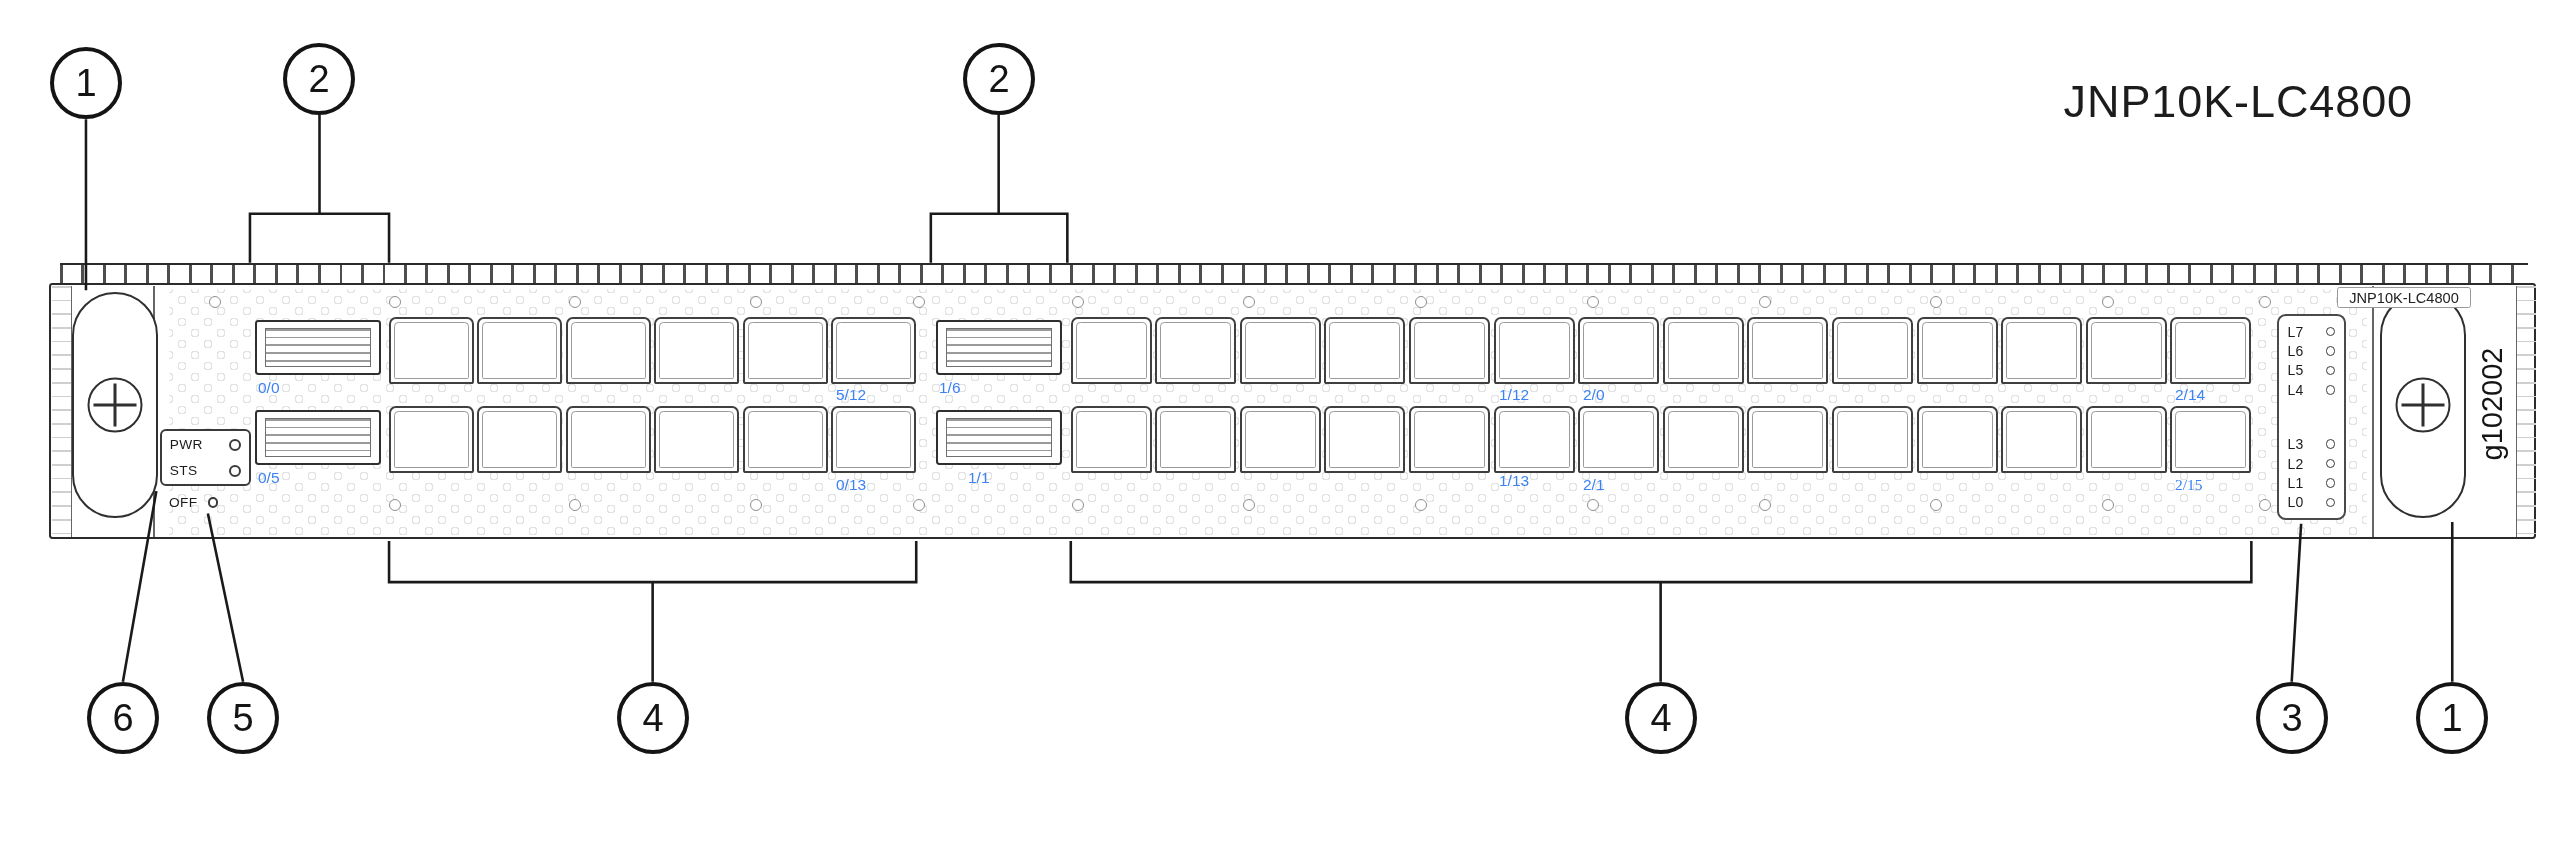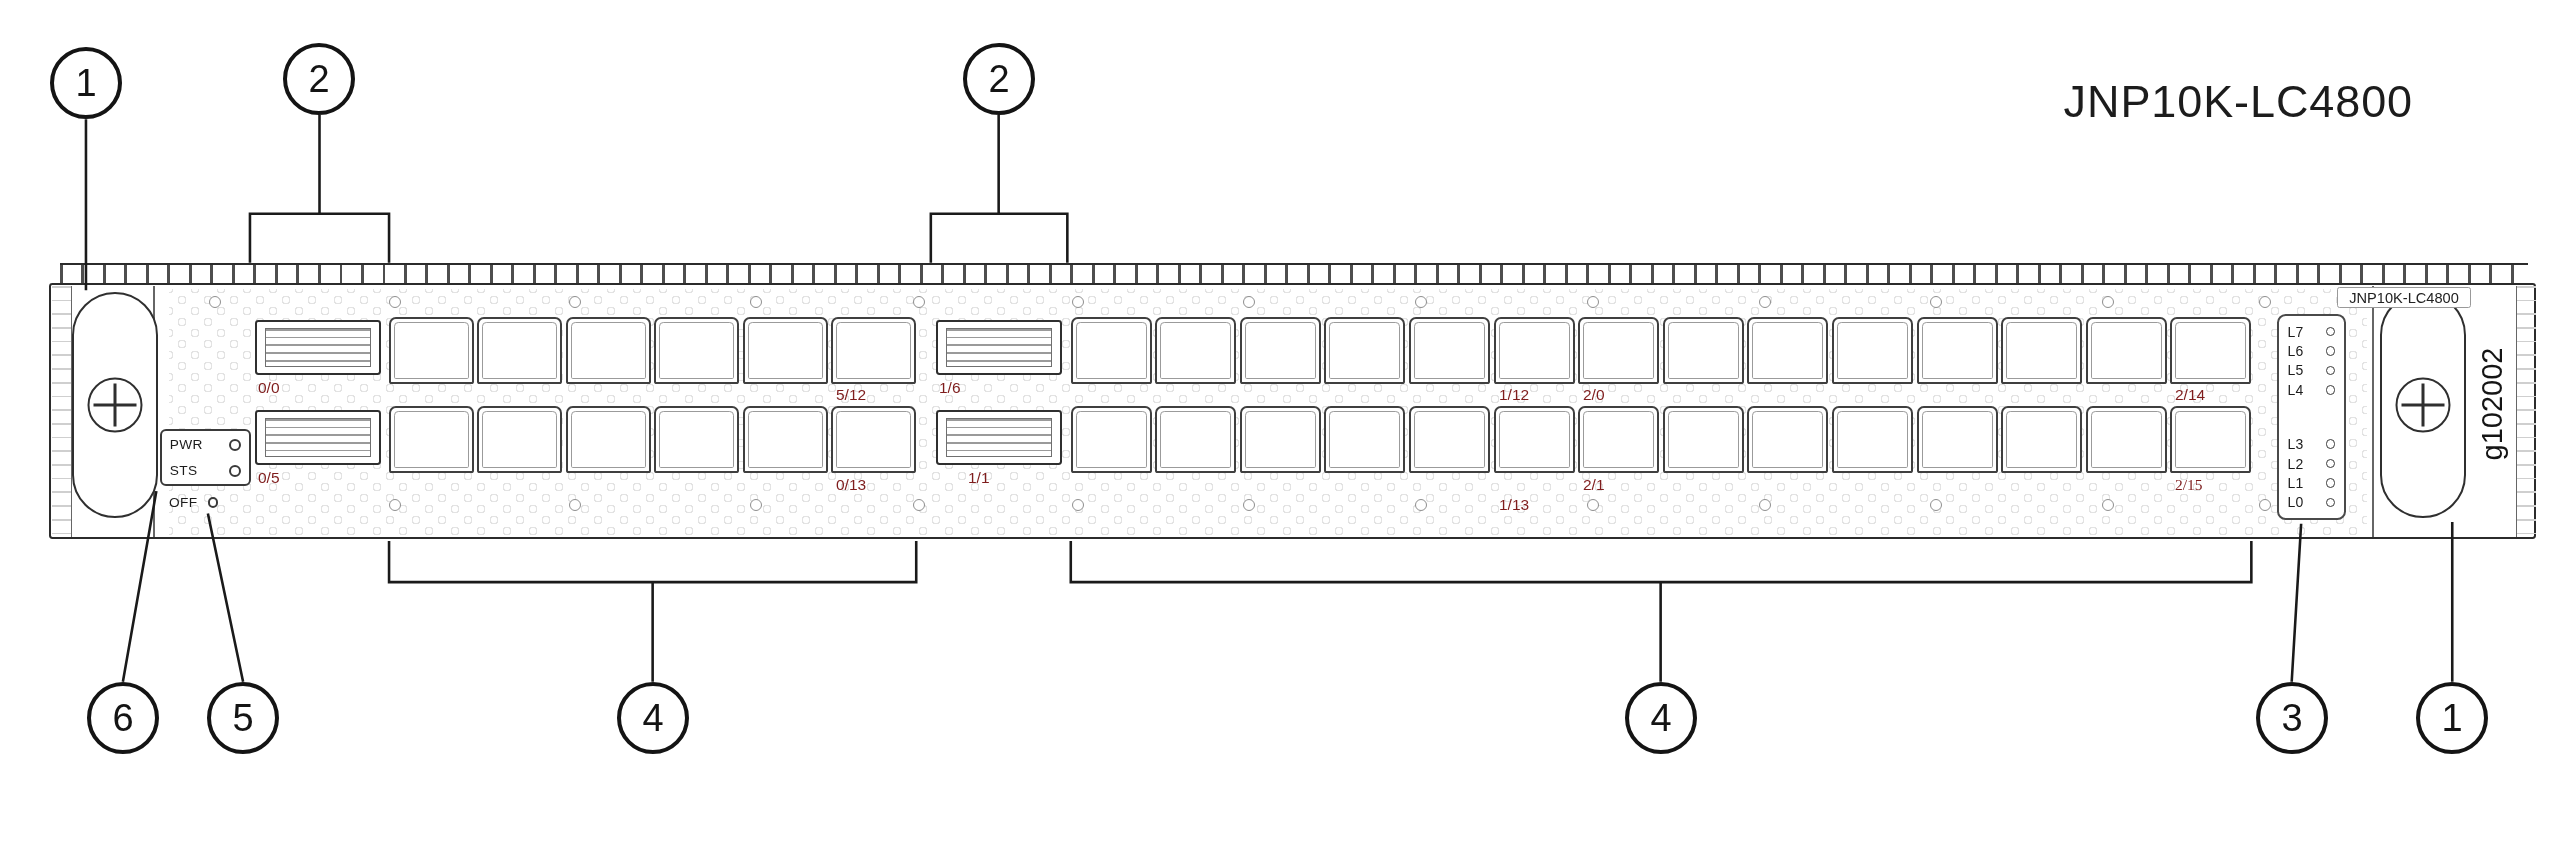--- a/index.html
+++ b/index.html
@@ -22,21 +22,21 @@
   .screw::before{content:"";position:absolute;left:50%;top:4.3px;bottom:4.3px;width:3.4px;margin-left:-1.7px;background:#2f2f2f}
   .screw::after{content:"";position:absolute;top:50%;left:4.3px;right:4.3px;height:3.4px;margin-top:-1.7px;background:#2f2f2f}
   .status-box{position:absolute;left:160px;top:429px;width:91px;height:57px;border:2.6px solid #3a3a3a;border-radius:6px;background:#fff;padding:6px 7.7px;display:flex;flex-direction:column;justify-content:space-between;z-index:2}
   .status-row{display:flex;align-items:center;justify-content:space-between}
   .status-label{font-size:13.7px;color:#1c1c1c;letter-spacing:0.4px}
   .led-circle{width:12px;height:12px;border:2.1px solid #3a3a3a;border-radius:50%;background:#fff}
   .off-row{position:absolute;left:169px;top:495px;display:flex;align-items:center;gap:10.3px;z-index:2}
   .off-row .led-circle{width:10.3px;height:10.3px}
   .qsfp{position:absolute;width:126px;height:55px;border:2.6px solid #2f2f2f;border-radius:3.4px;background:#fff;z-index:2}
   .qsfp i{position:absolute;left:7.7px;right:7.7px;top:6px;bottom:6px;border:1.7px solid #6f6f6f;background:repeating-linear-gradient(180deg,#9a9a9a 0 1.7px,rgba(255,255,255,0) 1.7px 7.7px)}
-  .port-label{position:absolute;font-size:15.5px;color:#7f1d1d;white-space:nowrap;z-index:3}
+  .port-label{position:absolute;font-size:15.5px;color:#3b82f6;white-space:nowrap;z-index:3}
   .cage{position:absolute;border:2.1px solid #3f3f3f;border-radius:6.9px 6.9px 2.6px 2.6px;background:#fff;z-index:2}
   .cage-inner{position:absolute;inset:3.4px;border:1.3px solid #9b9b9b;border-radius:4.3px 4.3px 1.7px 1.7px}
   .ledcol{position:absolute;left:2277px;top:314px;width:69px;height:206px;border:2.6px solid #4a4a4a;border-radius:8.6px;background:#fff;padding:7.7px 8.6px;display:flex;flex-direction:column;justify-content:space-between;z-index:2}
   .led-group{display:flex;flex-direction:column;gap:3.4px}
   .ledrow{display:flex;align-items:center;justify-content:space-between}
   .ledrow .lbl{font-size:14px;color:#1c1c1c}
   .ledrow .dot{width:9.4px;height:9.4px;border:1.7px solid #3a3a3a;border-radius:50%;background:#fff}
   .badge{position:absolute;left:2337px;top:287px;width:134px;text-align:center;font-size:14.6px;color:#222;border:1.3px solid #999;border-radius:2.6px;background:#fff;padding:1.7px 0;z-index:3}
   .figcode{position:absolute;left:2492px;top:404px;transform:translate(-50%,-50%) rotate(-90deg);font-size:29px;color:#141414;white-space:nowrap;z-index:3}
   .screw-dot{position:absolute;width:12px;height:12px;border:1.7px solid #8f8f8f;border-radius:50%;background:#fff;z-index:2}
@@ -279,21 +279,21 @@
     </div>
     <div class="cage" style="left: 2001px; top: 406px; width: 81px; height: 67px;">
       <div class="cage-inner"></div>
     </div>
     <div class="cage" style="left: 2086px; top: 406px; width: 81px; height: 67px;">
       <div class="cage-inner"></div>
     </div>
     <div class="cage" style="left: 2170px; top: 406px; width: 81px; height: 67px;">
       <div class="cage-inner"></div>
     </div>
-    <div class="port-label" style="left: 1499px; top: 496px;">1/13</div>
+    <div class="port-label" style="left: 1499px; top: 472px;">1/13</div>
     <div class="port-label" style="left: 1583px; top: 476px;">2/1</div>
     <div class="port-label" style="left: 2175px; top: 476px; font-family: Liberation Serif, serif;">2/15</div>
     <div class="screw-dot" style="left: 209px; top: 296px;"></div>
     <div class="screw-dot" style="left: 389px; top: 296px;"></div>
     <div class="screw-dot" style="left: 569px; top: 296px;"></div>
     <div class="screw-dot" style="left: 750px; top: 296px;"></div>
     <div class="screw-dot" style="left: 913px; top: 296px;"></div>
     <div class="screw-dot" style="left: 1072px; top: 296px;"></div>
     <div class="screw-dot" style="left: 1243px; top: 296px;"></div>
     <div class="screw-dot" style="left: 1415px; top: 296px;"></div>

